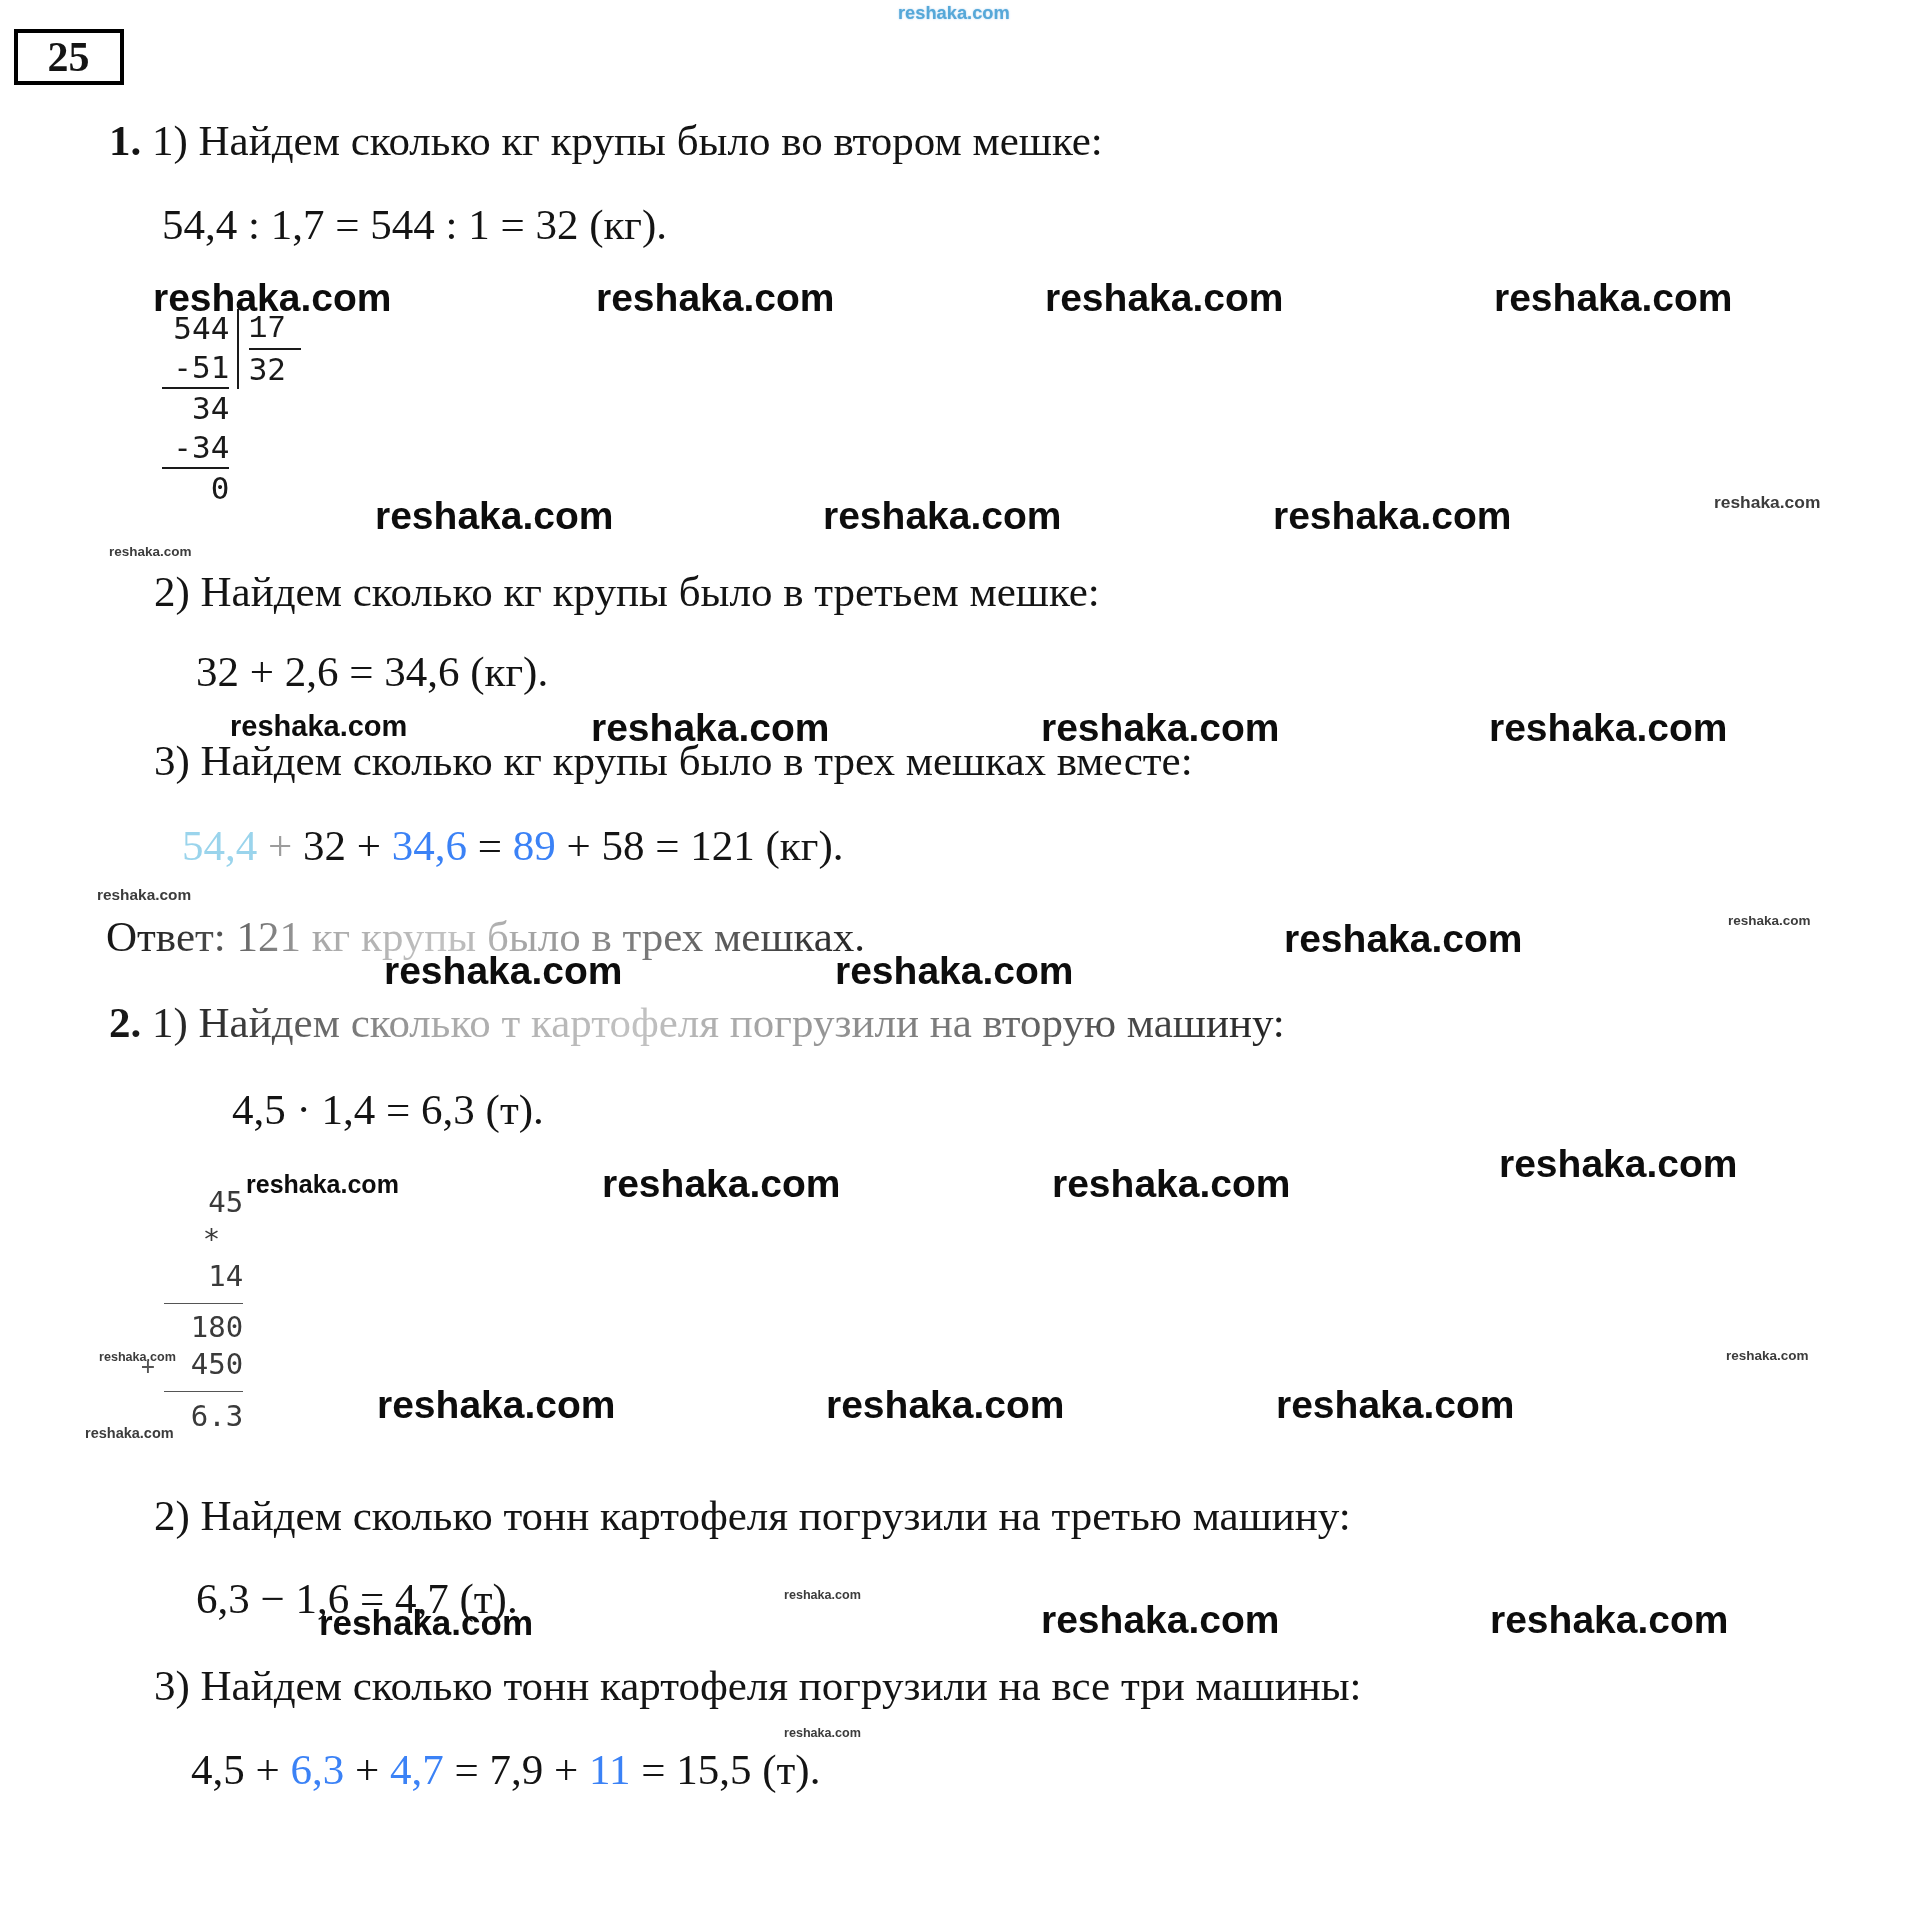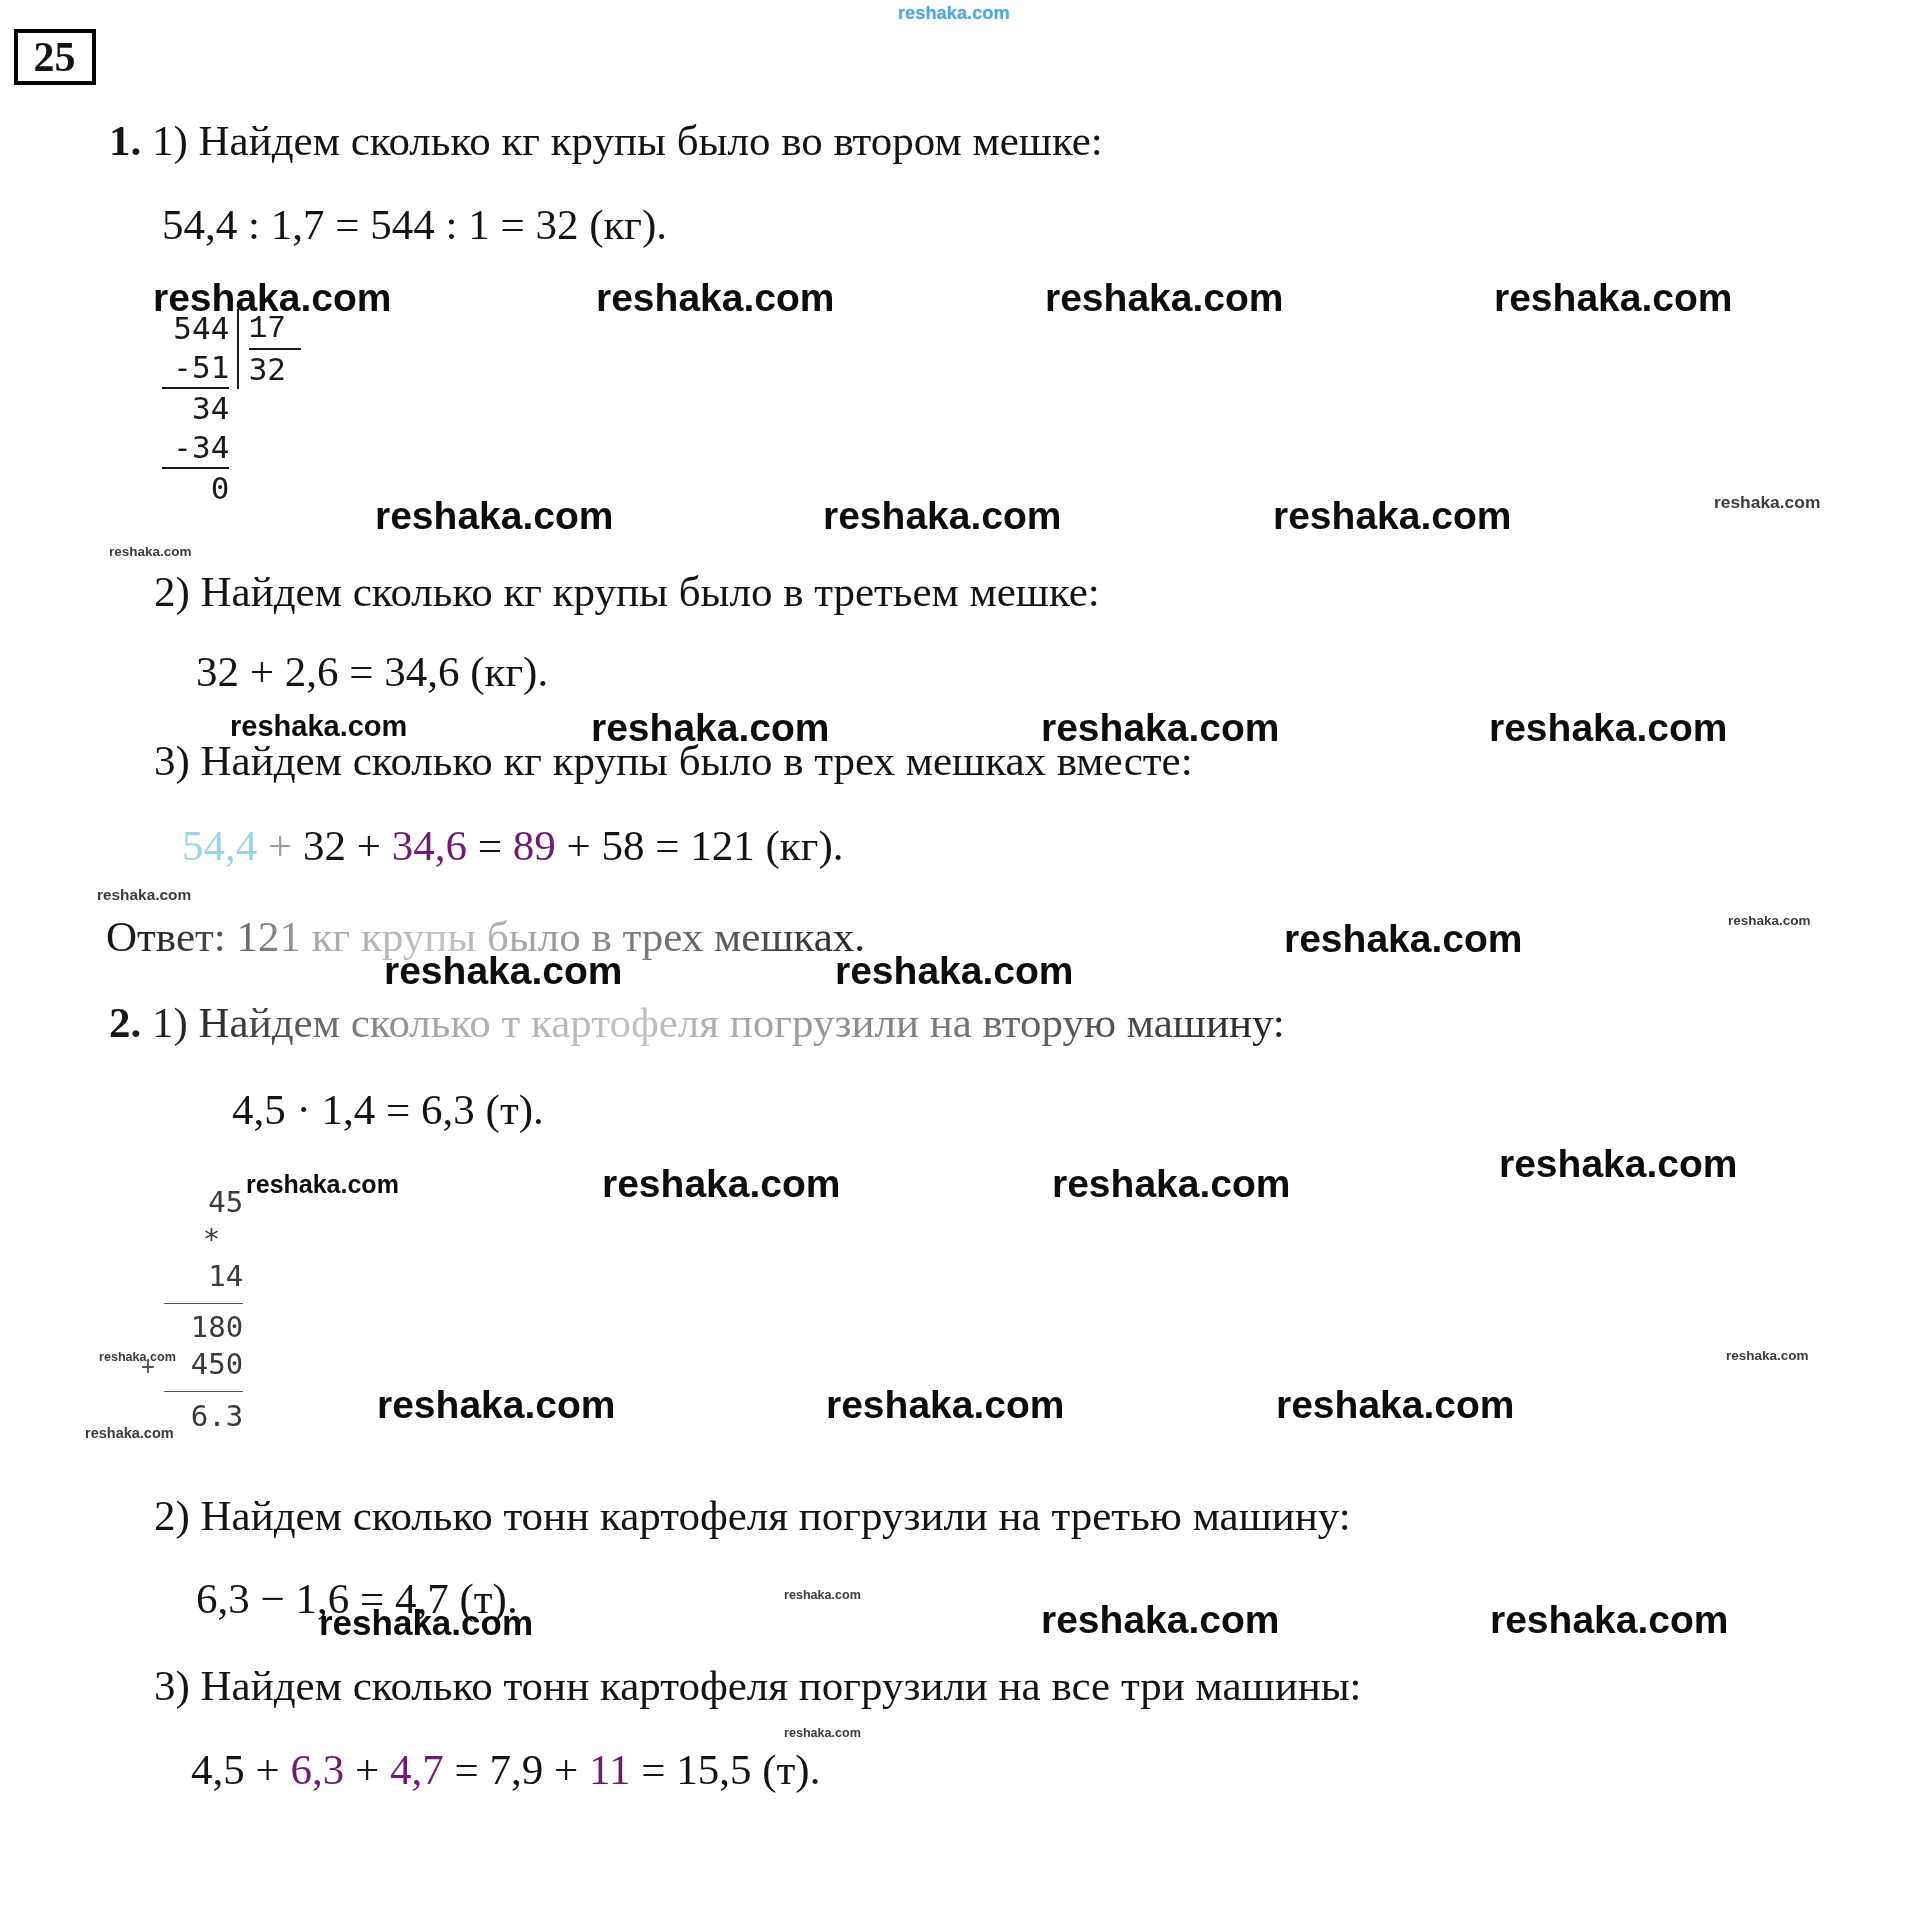--- a/index.html
+++ b/index.html
@@ -1,36 +1,36 @@
 <!DOCTYPE html>
 <html><head>
 <meta charset="utf-8">
 <style>
   * { margin:0; padding:0; box-sizing:border-box; }
   html,body { background:#ffffff; }
   body { font-family:"Liberation Serif","DejaVu Serif",serif; }
   #page { position:relative; width:1924px; height:1931px; background:#ffffff; overflow:hidden; color:#141414; }
 
   .badge {
-    position:absolute; left:13.5px; top:29px; width:82px; height:56px;
+    position:absolute; left:13.5px; top:29px; width:110px; height:56px;
     border:4.8px solid #000; font-weight:bold; font-size:42px;
     display:flex; align-items:center; justify-content:center;
   }
 
   .line { position:absolute; font-size:43px; line-height:1.25; white-space:nowrap; }
 
   .wm {
     position:absolute; font-family:"Liberation Sans","DejaVu Sans",sans-serif;
     font-weight:bold; color:#0d0d0d; white-space:nowrap;
   }
   .wm-sm  { color:#3c3c3c; }
   .wm-top { color:#56a8d8; text-shadow:0 0 1.9px rgba(120,180,230,.7); }
 
   .seg-b { font-weight:bold; }
-  .seg-blue { color:#701a75; }
+  .seg-blue { color:#3b82f6; }
   .seg-blue-light { color:#9ad4ec; }
   .seg-gray { color:#9c9c9c; }
 
   .fade { color:#7a7a7a; }
   @supports ((-webkit-background-clip: text) or (background-clip: text)) {
     .fade {
       background:linear-gradient(90deg,#141414 0%,#333333 10%,#a9a9a9 28%,#c2c2c2 45%,#8a8a8a 65%,#5a5a5a 82%,#202020 100%);
       -webkit-background-clip:text; background-clip:text; color:transparent;
     }
   }

